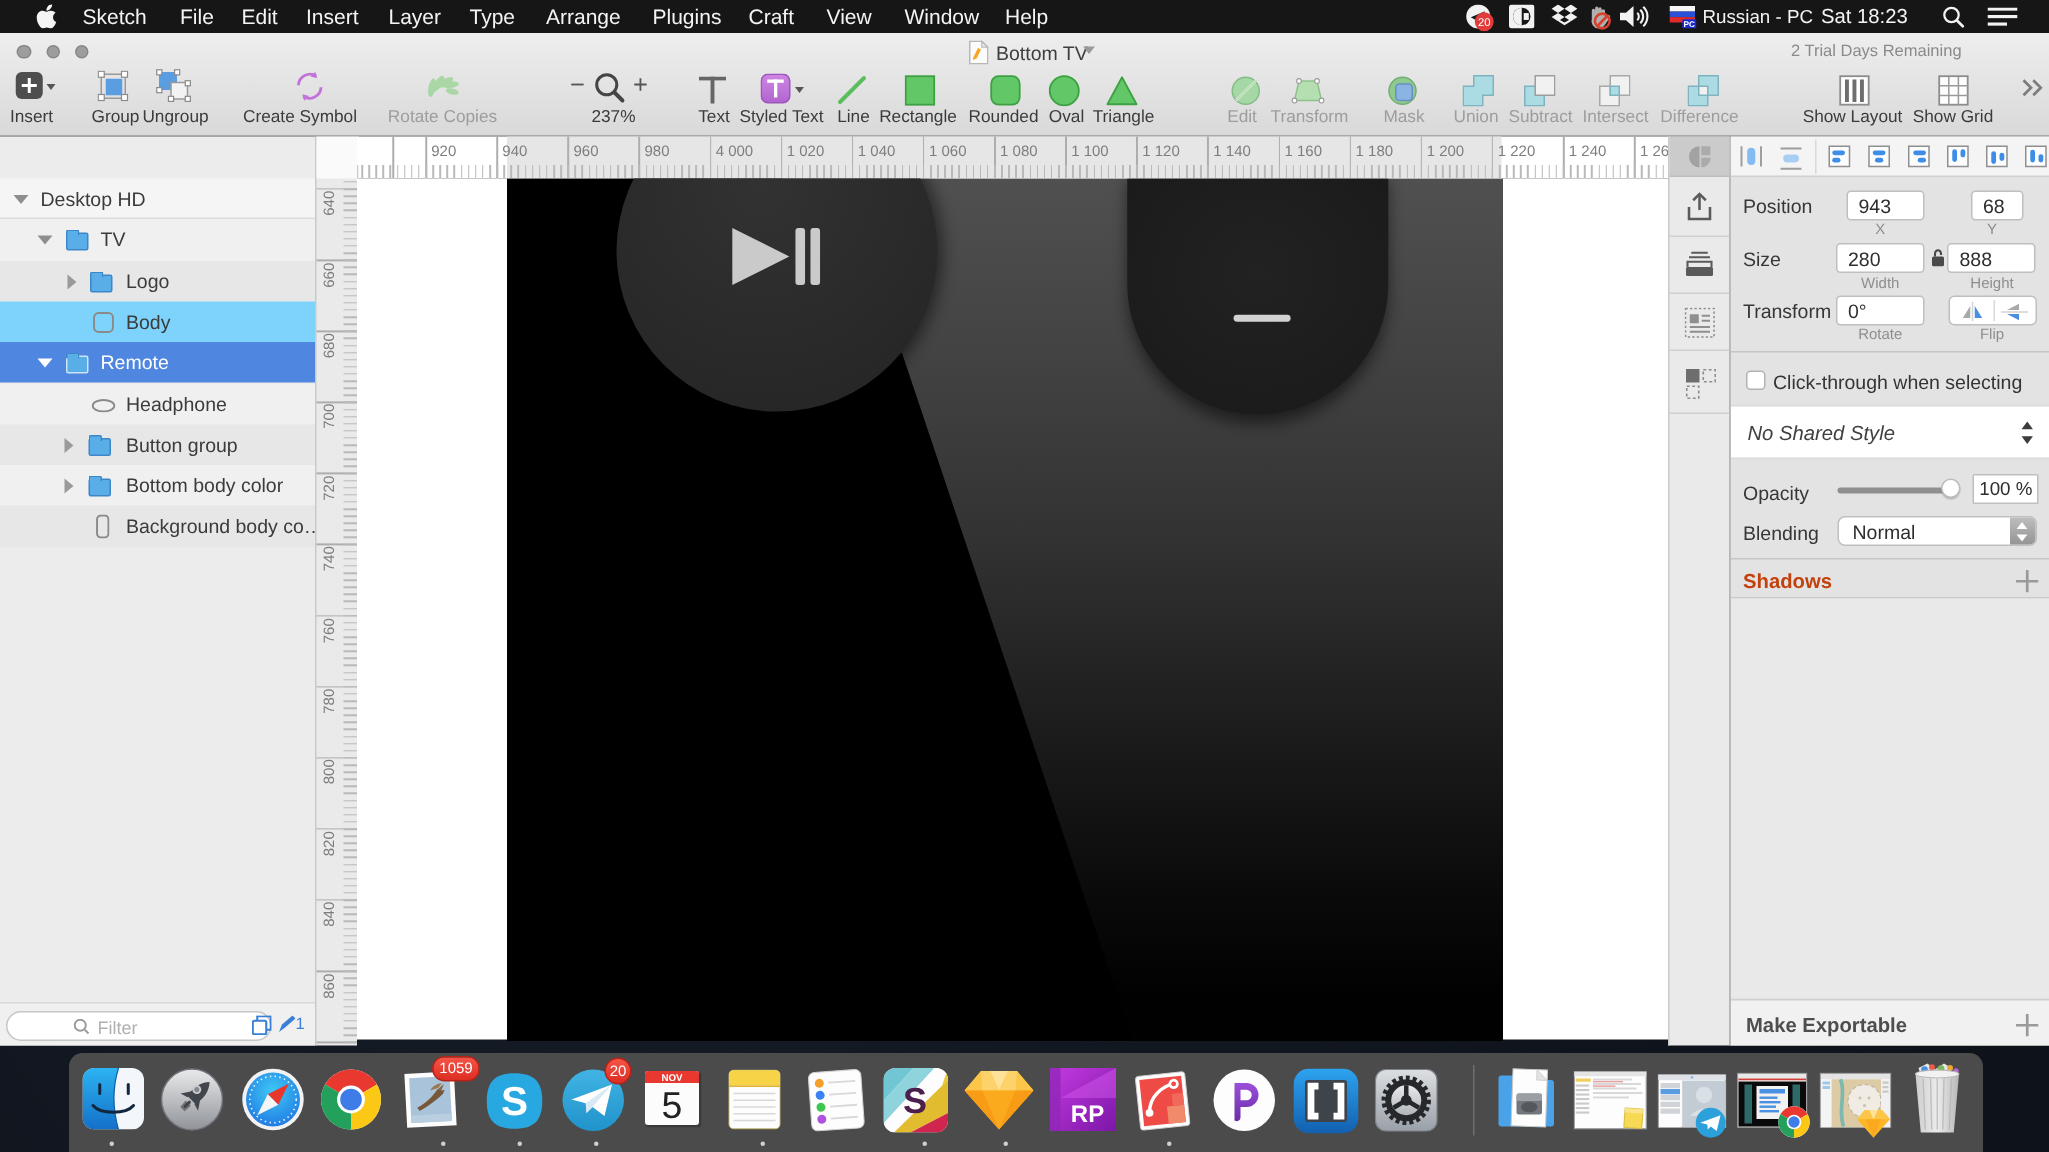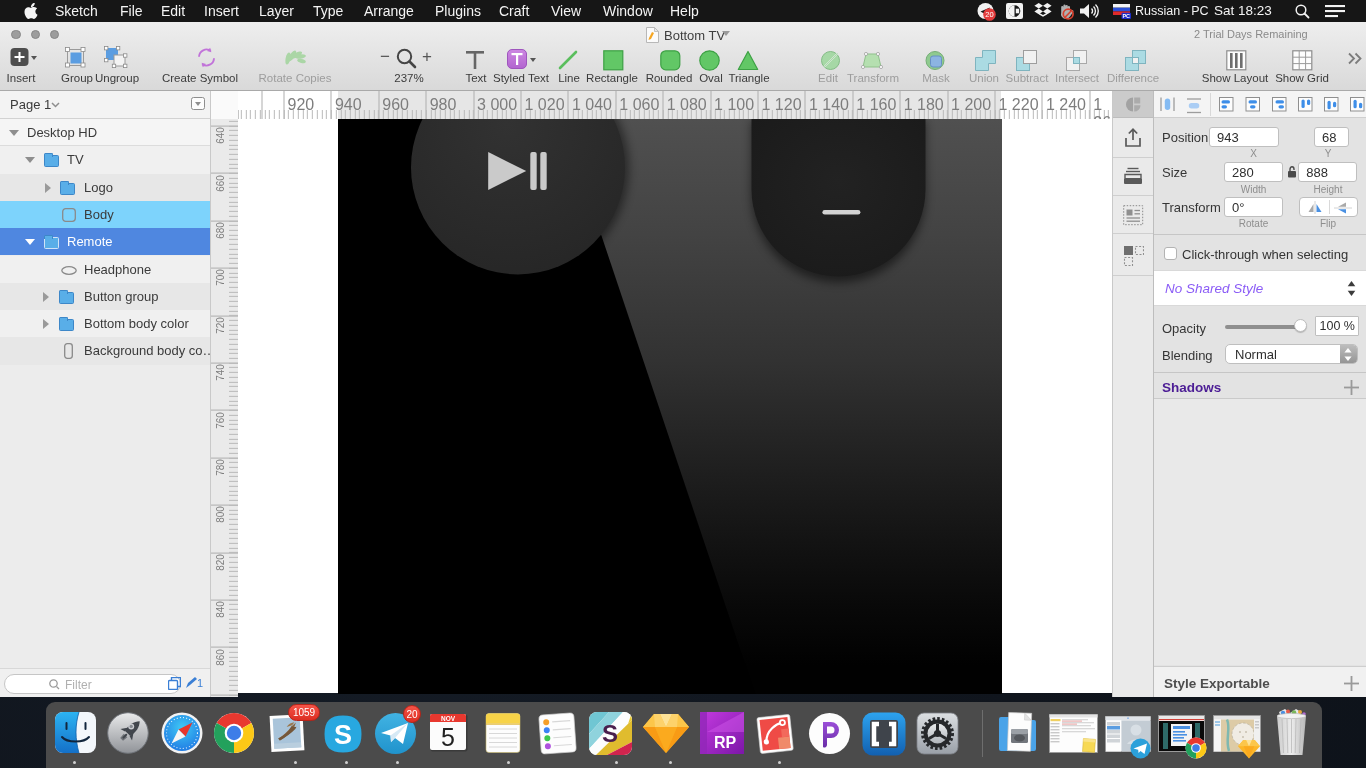--- a/index.html
+++ b/index.html
@@ -17,21 +17,21 @@
   
   #sidebar { left:0; top:91px; width:210px; height:606px; background:#ececec; }
   .srow { position:absolute; left:0; width:210px; height:27.3px; font-size:13px; color:#3b3b3b; white-space:nowrap; overflow:hidden; }
   .srow span.txt { position:absolute; top:6px; }
   .tri { position:absolute; width:0; height:0; }
   .folder { position:absolute; width:15px; height:12px; background:#59aee8; border:1px solid #3d87c8; border-radius:1.5px; }
   .folder:before { content:""; position:absolute; left:-1px; top:-3px; width:7px; height:3px; background:#59aee8; border:1px solid #3d87c8; border-bottom:none; border-radius:1.5px 1.5px 0 0; }
   
   #vruler { left:210px; top:91px; width:28px; height:606px; background:#eaeaea; border-left:1px solid #c9c9c9; }
   #hruler { left:238px; top:91px; width:875px; height:27.6px; background:#fff; }
-  .rnum { position:absolute; font-size:16px; color:#7d7d7d; }
+  .rnum { position:absolute; font-size:10px; color:#7d7d7d; }
   .vnum { position:absolute; left:-6px; width:30px; text-align:center; transform:rotate(-90deg); font-size:10px; color:#7d7d7d; }
   
   #canvas { left:238px; top:118.6px; width:875px; height:574.7px; background:#ffffff; }
   
   #rpanel { left:1153px; top:91px; width:213px; height:606px; background:#e3e3e3; border-left:1px solid #bdbdbd; }
   #iconcol { left:1112px; top:91px; width:41px; height:606px; background:#eaeaea; border-left:1px solid #c9c9c9; }
   .field { position:absolute; height:20px; background:#fff; border:1px solid #bfbfbf; border-radius:3px; font-size:13px; color:#2e2e2e; padding:2px 0 0 7px; }
   .flabel { position:absolute; font-size:13px; color:#363636; }
   .slabel { position:absolute; font-size:10px; color:#8e8e8e; transform:translateX(-50%); }
   
@@ -316,30 +316,20 @@
     <svg class="tbico" style="left:1347px;top:30px" width="16" height="13" viewBox="0 0 16 13">
         <g stroke="#7c7c7c" stroke-width="1.8" fill="none">
           <path d="M2 1.5 L7 6.5 L2 11.5"></path>
           <path d="M8.5 1.5 L13.5 6.5 L8.5 11.5"></path>
         </g>
       </svg>
   </div>
 </div>
 
 <div id="sidebar" class="abs">
-  <div style="position:absolute;left:0;top:0;width:210px;height:27.6px;background:#f3f3f3;border-bottom:1px solid #d2d2d2">
-    <span style="position:absolute;left:10px;top:6px;font-size:13px;color:#3b3b3b">Page 1</span>
-    <svg style="position:absolute;left:51px;top:11px" width="9" height="6" viewBox="0 0 9 6">
-        <path d="M1 1 L4.5 4.5 L8 1" fill="none" stroke="#8e8e8e" stroke-width="1.5"></path>
-      </svg>
-    <svg style="position:absolute;left:191px;top:6px" width="14" height="13" viewBox="0 0 14 13">
-        <rect x="0.5" y="0.5" width="13" height="12" rx="2" fill="#fdfdfd" stroke="#8e8e8e"></rect>
-        <path d="M4 5h6l-3 4z" fill="#8e8e8e"></path>
-      </svg>
-  </div>
   <div id="srows">
     <div class="srow" style="top:27.6px;height:27.3px;background:#f5f5f5;border-bottom:1px solid #dcdcdc">
       <span class="tri" style="left:9px;top:11px;border-left:5px solid transparent;border-right:5px solid transparent;border-top:6.5px solid #8e8e8e"></span>
       <span class="txt" style="left:27px">Desktop HD</span>
     </div>
     <div class="srow" style="top:55.3px;background:#f0f0f0">
       <span class="tri" style="left:25px;top:11px;border-left:5px solid transparent;border-right:5px solid transparent;border-top:6.5px solid #8e8e8e"></span>
       <span class="folder" style="left:44px;top:9px"></span>
       <span class="txt" style="left:67px">TV</span>
     </div>
@@ -419,21 +409,21 @@
   <span class="vnum" style="top:560.6px">860</span>
 </div>
 <div id="hruler" class="abs">
   <div style="position:absolute;left:99.5px;top:0;width:663.5px;height:100%;background:#e6e6e6"></div>
   <div style="position:absolute;inset:0;background-image:repeating-linear-gradient(90deg,#adadad 0 1px,transparent 1px 47.4px);background-position:45.5px 0"></div>
   <div style="position:absolute;left:0;right:0;bottom:0;height:9px;background-image:repeating-linear-gradient(90deg,#b9b9b9 0 1px,transparent 1px 4.74px);background-position:2.84px 0"></div>
   <span class="rnum" style="left:49.5px;top:5px">920</span>
   <span class="rnum" style="left:96.9px;top:5px">940</span>
   <span class="rnum" style="left:144.3px;top:5px">960</span>
   <span class="rnum" style="left:191.7px;top:5px">980</span>
-  <span class="rnum" style="left:239.1px;top:5px">3 000</span>
+  <span class="rnum" style="left:239.1px;top:5px">4 000</span>
   <span class="rnum" style="left:286.5px;top:5px">1 020</span>
   <span class="rnum" style="left:333.9px;top:5px">1 040</span>
   <span class="rnum" style="left:381.3px;top:5px">1 060</span>
   <span class="rnum" style="left:428.7px;top:5px">1 080</span>
   <span class="rnum" style="left:476.1px;top:5px">1 100</span>
   <span class="rnum" style="left:523.5px;top:5px">1 120</span>
   <span class="rnum" style="left:570.9px;top:5px">1 140</span>
   <span class="rnum" style="left:618.3px;top:5px">1 160</span>
   <span class="rnum" style="left:665.7px;top:5px">1 180</span>
   <span class="rnum" style="left:713.1px;top:5px">1 200</span>
@@ -559,21 +549,21 @@
           <rect x="153" y="8.5" width="3.2" height="5.5" rx="1.6"></rect>
         <rect x="173.5" y="9.8" width="3.2" height="8.5" rx="1.6"></rect>
           <rect x="179" y="10.8" width="3.2" height="5.5" rx="1.6"></rect>
         <rect x="199.5" y="8.8" width="3.2" height="8.5" rx="1.6"></rect>
           <rect x="205" y="11.8" width="3.2" height="5.5" rx="1.6"></rect>
       </g>
     </svg>
   </div>
 
   <span class="flabel" style="left:8px;top:39px">Position</span>
-  <div class="field" style="left:55px;top:36px;width:70px">943</div>
+  <div class="field" style="left:77px;top:36px;width:52px">943</div>
   <div class="field" style="left:160px;top:36px;width:35px">68</div>
   <span class="slabel" style="left:99.5px;top:57px">X</span>
   <span class="slabel" style="left:174px;top:57px">Y</span>
   <span class="flabel" style="left:8px;top:74px">Size</span>
   <div class="field" style="left:70px;top:71px;width:59px">280</div>
   <div class="field" style="left:144.3px;top:71px;width:59px">888</div>
   <svg style="position:absolute;left:132.5px;top:74.5px" width="10" height="12" viewBox="0 0 10 12">
       <rect x="1" y="5" width="8" height="6.5" rx="1" fill="#4a4a4a"></rect>
       <path d="M3 5 V3.2 a2 2.4 0 0 1 4 0 V4" fill="none" stroke="#4a4a4a" stroke-width="1.4"></path>
     </svg>
@@ -595,21 +585,21 @@
       </svg>
   </div>
   <span class="slabel" style="left:99.5px;top:127px">Rotate</span>
   <span class="slabel" style="left:174px;top:127px">Flip</span>
   <div style="position:absolute;left:0;top:142.8px;width:213px;height:1px;background:#c6c6c6"></div>
 
   <div style="position:absolute;left:10px;top:155.5px;width:13px;height:13px;background:#fff;border:1px solid #b3b3b3;border-radius:3px"></div>
   <span style="position:absolute;left:28px;top:156px;font-size:13px;color:#343434">Click-through when selecting</span>
 
   <div style="position:absolute;left:0;top:178.5px;width:213px;height:36px;background:#fff;border-top:1px solid #d9d9d9;border-bottom:1px solid #d9d9d9">
-    <span style="position:absolute;left:11px;top:10px;font-size:13.5px;font-style:italic;color:#8b5cf6">No Shared Style</span>
+    <span style="position:absolute;left:11px;top:10px;font-size:13.5px;font-style:italic;color:#404040">No Shared Style</span>
     <svg style="position:absolute;left:193px;top:10px" width="9" height="15" viewBox="0 0 9 15">
         <path d="M4.5 0 L8.3 5.2 H0.7 Z" fill="#3c3c3c"></path>
         <path d="M4.5 15 L8.3 9.8 H0.7 Z" fill="#3c3c3c"></path>
       </svg>
   </div>
 
   <span class="flabel" style="left:8px;top:229.5px">Opacity</span>
   <div style="position:absolute;left:71px;top:233.5px;width:77px;height:4px;border-radius:2px;background:#8f8f8f"></div>
   <div style="position:absolute;left:140px;top:228px;width:13px;height:13px;border-radius:50%;background:#fff;border:1px solid #bdbdbd;box-shadow:0 1px 1px rgba(0,0,0,0.2)"></div>
   <div class="field" style="left:160.5px;top:225px;width:44px;border-radius:1px;padding-left:4px;font-size:12.5px">100 %</div>
@@ -618,32 +608,32 @@
   <div style="position:absolute;left:71px;top:253px;width:132.5px;height:20px;background:#fff;border:1px solid #bfbfbf;border-radius:5px">
     <span style="position:absolute;left:9px;top:2px;font-size:13px;color:#2e2e2e">Normal</span>
     <div style="position:absolute;right:0;top:0;width:17px;height:18px;background:linear-gradient(#bdbdbd,#959595);border-radius:0 4px 4px 0">
       <svg style="position:absolute;left:3.5px;top:2.5px" width="10" height="13" viewBox="0 0 10 13">
           <path d="M5 0 L8.6 4.6 H1.4 Z" fill="#fff"></path>
           <path d="M5 13 L8.6 8.4 H1.4 Z" fill="#fff"></path>
         </svg>
     </div>
   </div>
   <div style="position:absolute;left:0;top:281px;width:213px;height:1px;background:#c6c6c6"></div>
-  <span style="position:absolute;left:8px;top:288.5px;font-size:13.5px;font-weight:bold;color:#4c1d95">Shadows</span>
+  <span style="position:absolute;left:8px;top:288.5px;font-size:13.5px;font-weight:bold;color:#c2410c">Shadows</span>
   <svg style="position:absolute;left:190px;top:289px" width="15" height="15" viewBox="0 0 15 15">
       <g stroke="#9a9a9a" stroke-width="1.8">
         <line x1="7.5" y1="0" x2="7.5" y2="15"></line>
         <line x1="0" y1="7.5" x2="15" y2="7.5"></line>
       </g>
     </svg>
   <div style="position:absolute;left:0;top:306.8px;width:213px;height:1px;background:#cacaca"></div>
   <div style="position:absolute;left:0;top:307.8px;width:213px;height:266.7px;background:#e9e9e9"></div>
 
   <div style="position:absolute;left:0;top:574.5px;width:213px;height:31.5px;background:#f1f1f1;border-top:1px solid #cecece">
-    <span style="position:absolute;left:10px;top:9px;font-size:13.5px;font-weight:bold;color:#4e4e4e">Style Exportable</span>
+    <span style="position:absolute;left:10px;top:9px;font-size:13.5px;font-weight:bold;color:#4e4e4e">Make Exportable</span>
     <svg style="position:absolute;left:190px;top:9px" width="15" height="15" viewBox="0 0 15 15">
         <g stroke="#9a9a9a" stroke-width="1.8">
           <line x1="7.5" y1="0" x2="7.5" y2="15"></line>
           <line x1="0" y1="7.5" x2="15" y2="7.5"></line>
         </g>
       </svg>
   </div>
 </div>
 
 <div id="dock" class="abs"></div>

